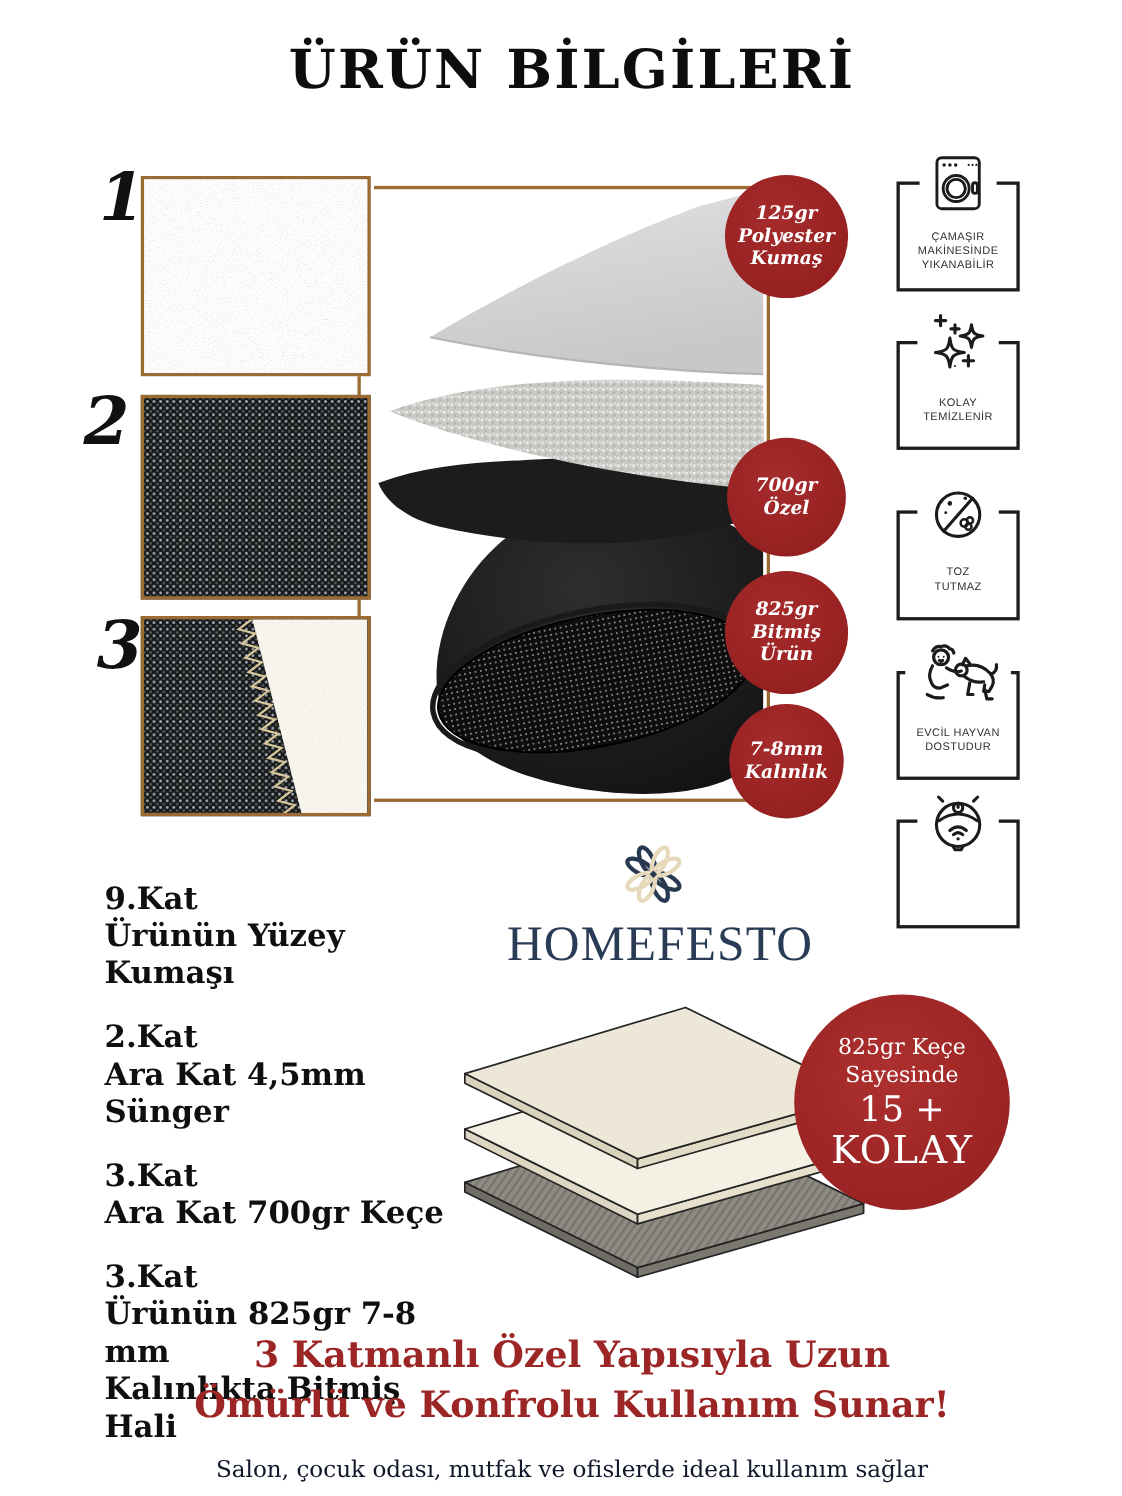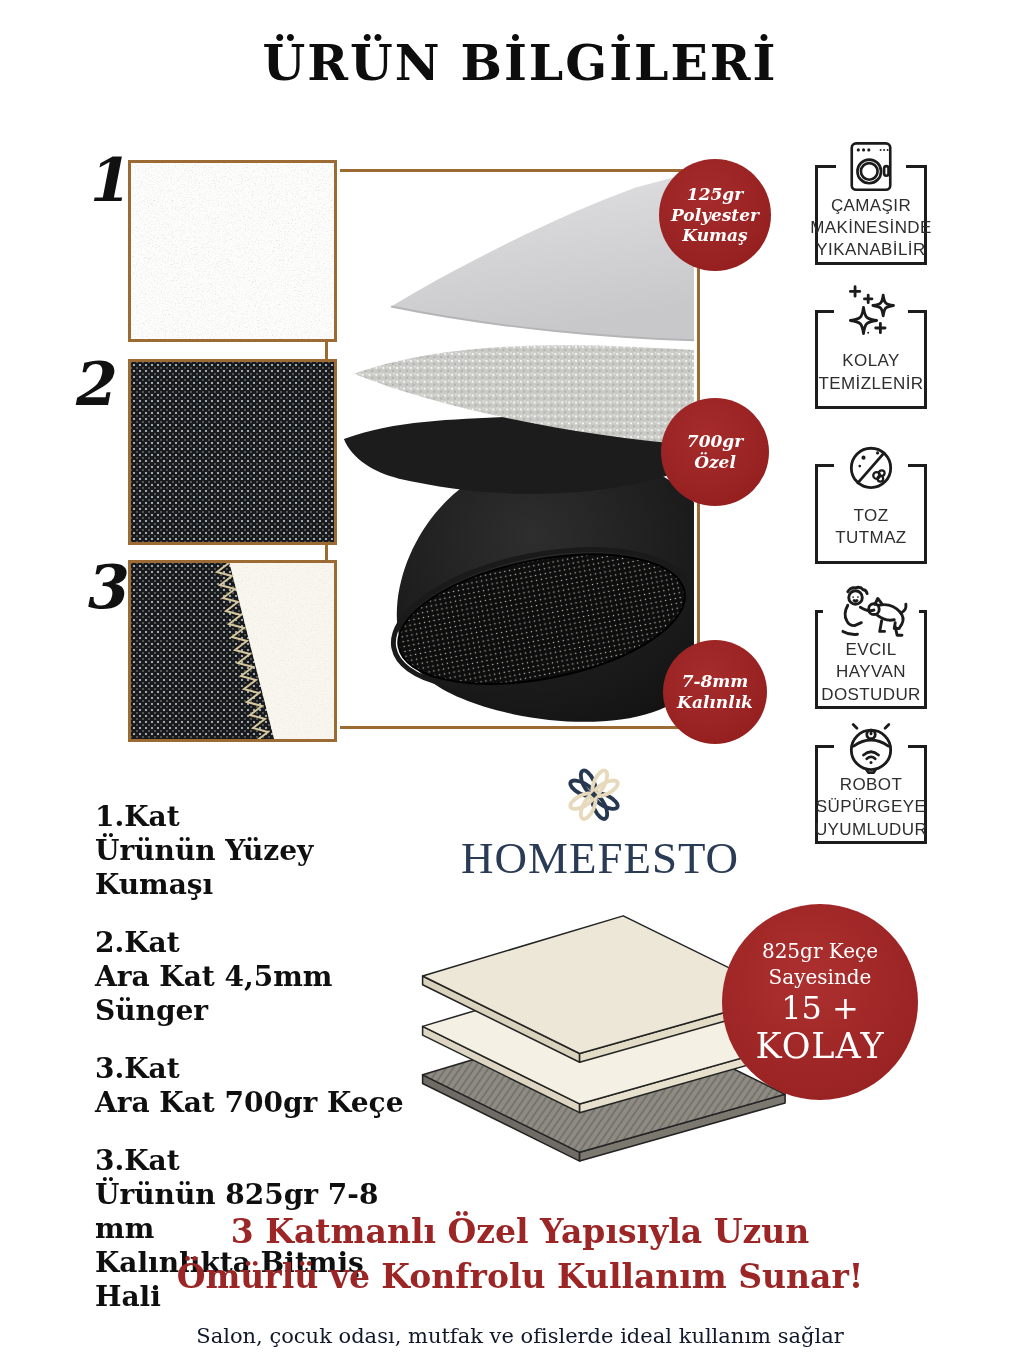--- a/index.html
+++ b/index.html
@@ -27,21 +27,21 @@
              border-top:3px solid #9c6b33;border-right:3px solid #9c6b33;border-bottom:3px solid #9c6b33;}
 
   
   .badge{border-radius:50%;background:radial-gradient(circle at 42% 36%,#a62c2c,#951f1f 78%);
          color:#fff;display:flex;align-items:center;justify-content:center;text-align:center;
          font-weight:bold;font-size:17px;line-height:1.22;font-style:italic;}
 
   
   .feat{width:112px;box-sizing:border-box;border:3px solid #1c1c1c;background:#fff;
         display:flex;align-items:center;justify-content:center;}
-  .feat-label{font-family:"Liberation Sans",sans-serif;font-size:17px;color:#2e2e2e;
+  .feat-label{font-family:"Liberation Sans",sans-serif;font-size:10px;color:#2e2e2e;
               text-align:center;line-height:1.3;letter-spacing:.4px;padding-top:26px;}
   .feat-icon{position:absolute;left:50%;transform:translateX(-50%);top:-30px;background:#fff;
              padding:0 7px;}
   .feat-icon svg{display:block;}
   .ico{stroke:#1b1b1b;stroke-width:3;fill:none;stroke-linecap:round;stroke-linejoin:round;}
 
   
   #layer-list{left:85px;top:788px;width:330px;}
   .llitem{margin-bottom:24px;font-weight:bold;color:#0f0f0f;font-size:28px;line-height:34px;}
 
@@ -139,20 +139,23 @@
       <path d="M52,136 C120,95 220,45 300,16 L360,0 L360,170 C280,168 160,158 52,136 Z" fill="url(#gradFab)"></path>
       <path d="M52,136 C160,158 280,168 360,170" fill="none" stroke="#b5b5b7" stroke-width="2"></path>
     </svg>
   </div>
 
   <div class="abs badge preline" style="left:649px;top:147px;width:112px;height:112px">125gr
 Polyester
 Kumaş</div>
   <div class="abs badge preline" style="left:651px;top:386px;width:108px;height:108px">700gr
 Özel</div>
+  <div class="abs badge preline" style="left:649px;top:507px;width:112px;height:112px">825gr
+Bitmiş
+Ürün</div>
   <div class="abs badge preline" style="left:653px;top:628px;width:104px;height:104px">7-8mm
 Kalınlık</div>
 
   <div class="abs feat" style="left:805px;top:153px;height:100px">
     <span class="feat-icon">
       <svg width="56" height="58" viewBox="0 0 64 64" class="ico">
         <rect x="10" y="5" width="44" height="53" rx="5"></rect>
         <circle cx="17.5" cy="12.5" r="1.8" fill="#1b1b1b" stroke="none"></circle>
         <circle cx="23.5" cy="12.5" r="1.8" fill="#1b1b1b" stroke="none"></circle>
         <circle cx="29.5" cy="12.5" r="1.8" fill="#1b1b1b" stroke="none"></circle>
@@ -234,28 +237,25 @@
         <circle cx="32" cy="34" r="21"></circle>
         <circle cx="32" cy="17.5" r="4.5"></circle>
         <line x1="32" y1="13.5" x2="32" y2="17"></line>
         <path d="M13.5,30 q18.5,-13 37,0"></path>
         <path d="M24,39.5 q8,-7 16,0"></path>
         <path d="M27.5,43.5 q4.5,-4 9,0"></path>
         <circle cx="32" cy="47.5" r="1.6" fill="#1b1b1b" stroke="none"></circle>
         <path d="M27,54.6 l2.2,3.6 h5.6 l2.2,-3.6"></path>
       </svg>
     </span>
-    <span class="feat-label preline">ROBOT
-SÜPÜRGEYE
-UYUMLUDUR</span>
   </div>
 
   <div class="abs" id="layer-list">
     <div class="llitem">
-      <div>1.Kat</div>
+      <div>9.Kat</div>
       <div class="preline">Ürünün Yüzey Kumaşı</div>
     </div>
     <div class="llitem">
       <div>2.Kat</div>
       <div class="preline">Ara Kat 4,5mm Sünger</div>
     </div>
     <div class="llitem">
       <div>3.Kat</div>
       <div class="preline">Ara Kat 700gr Keçe</div>
     </div>

